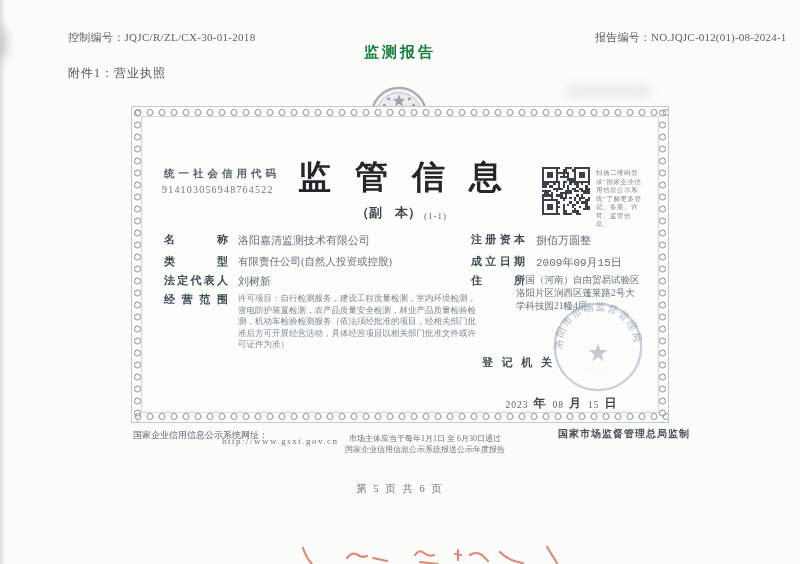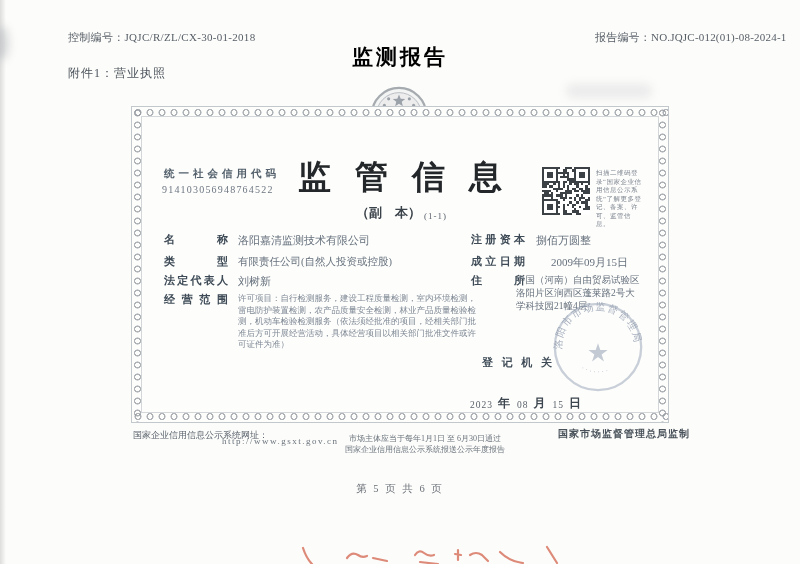--- a/index.html
+++ b/index.html
@@ -12,22 +12,22 @@
   .abs{position:absolute;}
   
   .edge-shade-left{left:0;top:0;width:6px;height:564px;
     background:linear-gradient(to right,rgba(110,112,115,.22),rgba(110,112,115,0));}
   .smudge{background:#a9adb2;border-radius:50%;filter:blur(4px);}
   .smudge.tl{left:-5px;top:26px;width:14px;height:34px;opacity:.45;}
   .smudge.tr{left:566px;top:84px;width:86px;height:14px;opacity:.22;filter:blur(5px);border-radius:8px;}
   
   .hdr-left{left:68px;top:30px;font-size:11px;color:#565e66;letter-spacing:.3px;}
   .hdr-right{left:563px;top:30px;font-size:11px;color:#565e66;letter-spacing:.2px;margin-left:32px;}
-  .doc-title{left:0;top:43px;width:800px;text-align:center;font-size:21px;font-weight:700;
-    letter-spacing:3px;color:#000000;}
+  .doc-title{left:0;top:43px;width:800px;text-align:center;font-size:15px;font-weight:700;
+    letter-spacing:3px;color:#15803d;}
   .attachment{left:68px;top:65px;font-size:12px;color:#4d555d;letter-spacing:1px;}
   
   .cert{
     left:131px;top:106px;width:536px;height:315px;
     background-color:#fdfdfc;
     border:1px solid #c3c8cd;
     background-image:
       radial-gradient(circle, rgba(148,154,160,0) 2.1px, rgba(148,154,160,.75) 2.5px 3.3px, rgba(148,154,160,0) 3.8px),
       radial-gradient(circle, rgba(148,154,160,0) 2.1px, rgba(148,154,160,.75) 2.5px 3.3px, rgba(148,154,160,0) 3.8px),
       radial-gradient(circle, rgba(148,154,160,0) 2.1px, rgba(148,154,160,.75) 2.5px 3.3px, rgba(148,154,160,0) 3.8px),
@@ -60,26 +60,26 @@
   .lab-r{width:54px;}
   .val{font-size:11px;color:#66717c;}
   .row-name-l{left:32px;top:125px;}   .row-name-v{left:106px;top:126px;}
   .row-type-l{left:32px;top:147px;}   .row-type-v{left:106px;top:148px;font-size:10.5px;}
   .row-legal-l{left:32px;top:166px;}  .row-legal-v{left:106px;top:167px;}
   .row-scope-l{left:32px;top:185px;}
   .scope-box{left:106px;top:186px;width:245px;font-size:8.5px;line-height:11.5px;color:#7e8893;}
   .scope-box p{margin:0;}
   .scope-box p.general{text-indent:13px;margin-top:2px;}
   .row-cap-l{left:339px;top:125px;}   .row-cap-v{left:404px;top:126px;}
-  .row-est-l{left:339px;top:147px;}   .row-est-v{left:419px;top:148px;}
+  .row-est-l{left:339px;top:147px;}   .row-est-v{left:404px;top:148px;font-family:Liberation Mono, monospace;}
   .row-addr-l{left:339px;top:166px;}  .row-addr-v{left:384px;top:167px;width:128px;font-size:9.5px;line-height:13px;}
   .row-reg-l{left:350px;top:248px;width:70px;}
   
   .seal{left:418px;top:192px;width:96px;height:96px;}
-  .cert-date{left:338px;top:288px;width:200px;text-align:left;font-size:12px;font-weight:700;color:#3d464e;letter-spacing:2px;}
+  .cert-date{left:330px;top:288px;width:200px;text-align:center;font-size:12px;font-weight:700;color:#3d464e;letter-spacing:2px;}
   .cert-date .num{font-size:9.5px;font-weight:400;color:#5a6269;position:relative;top:1px;letter-spacing:1px;}
   
   .lf-site{left:133px;top:429px;font-size:9px;color:#5a636c;}
   .lf-url{left:222px;top:436px;font-size:9px;color:#6a737c;letter-spacing:1.5px;}
   .lf-annual{left:330px;top:434px;width:190px;text-align:center;font-size:8px;line-height:10.5px;color:#6a737c;}
   .lf-super{left:558px;top:427px;font-size:10px;font-weight:600;color:#49525a;letter-spacing:1px;}
   
   .page-num{left:0;top:482px;width:800px;text-align:center;font-size:10.5px;color:#6a7078;letter-spacing:2px;}
   
   .red-marks{left:295px;top:545px;}

